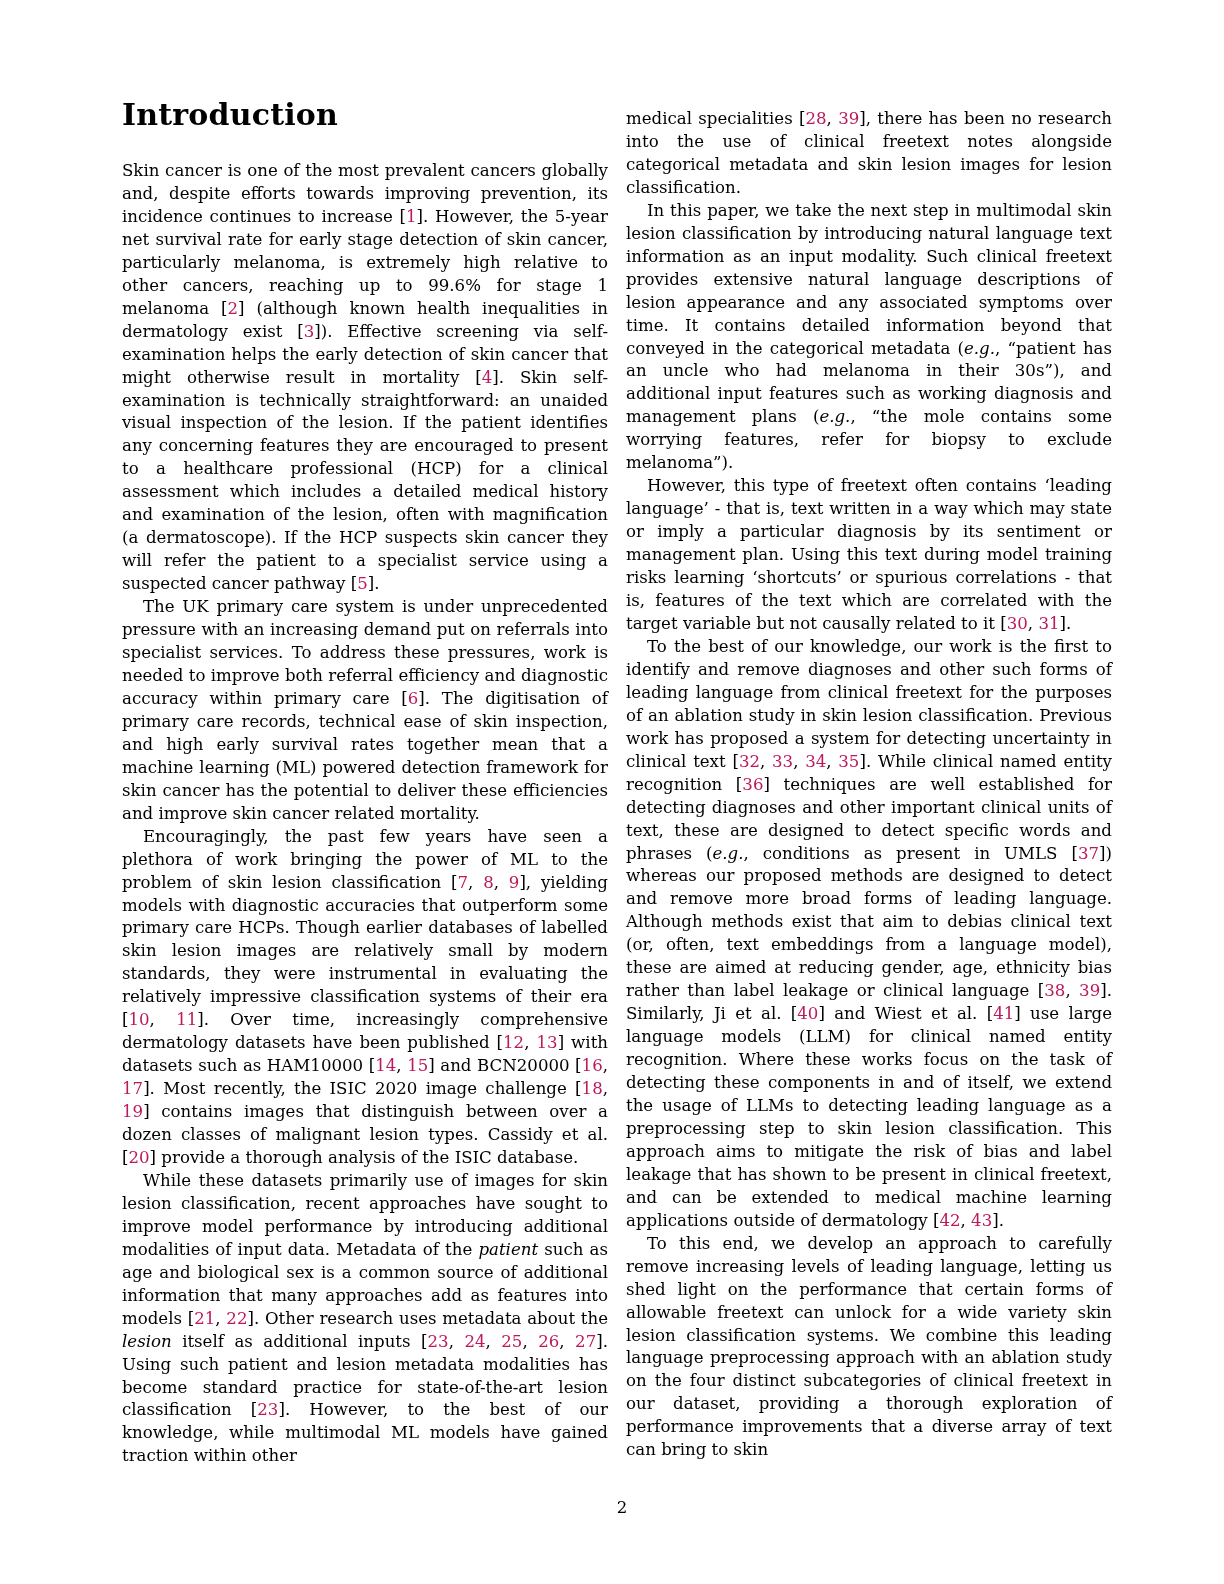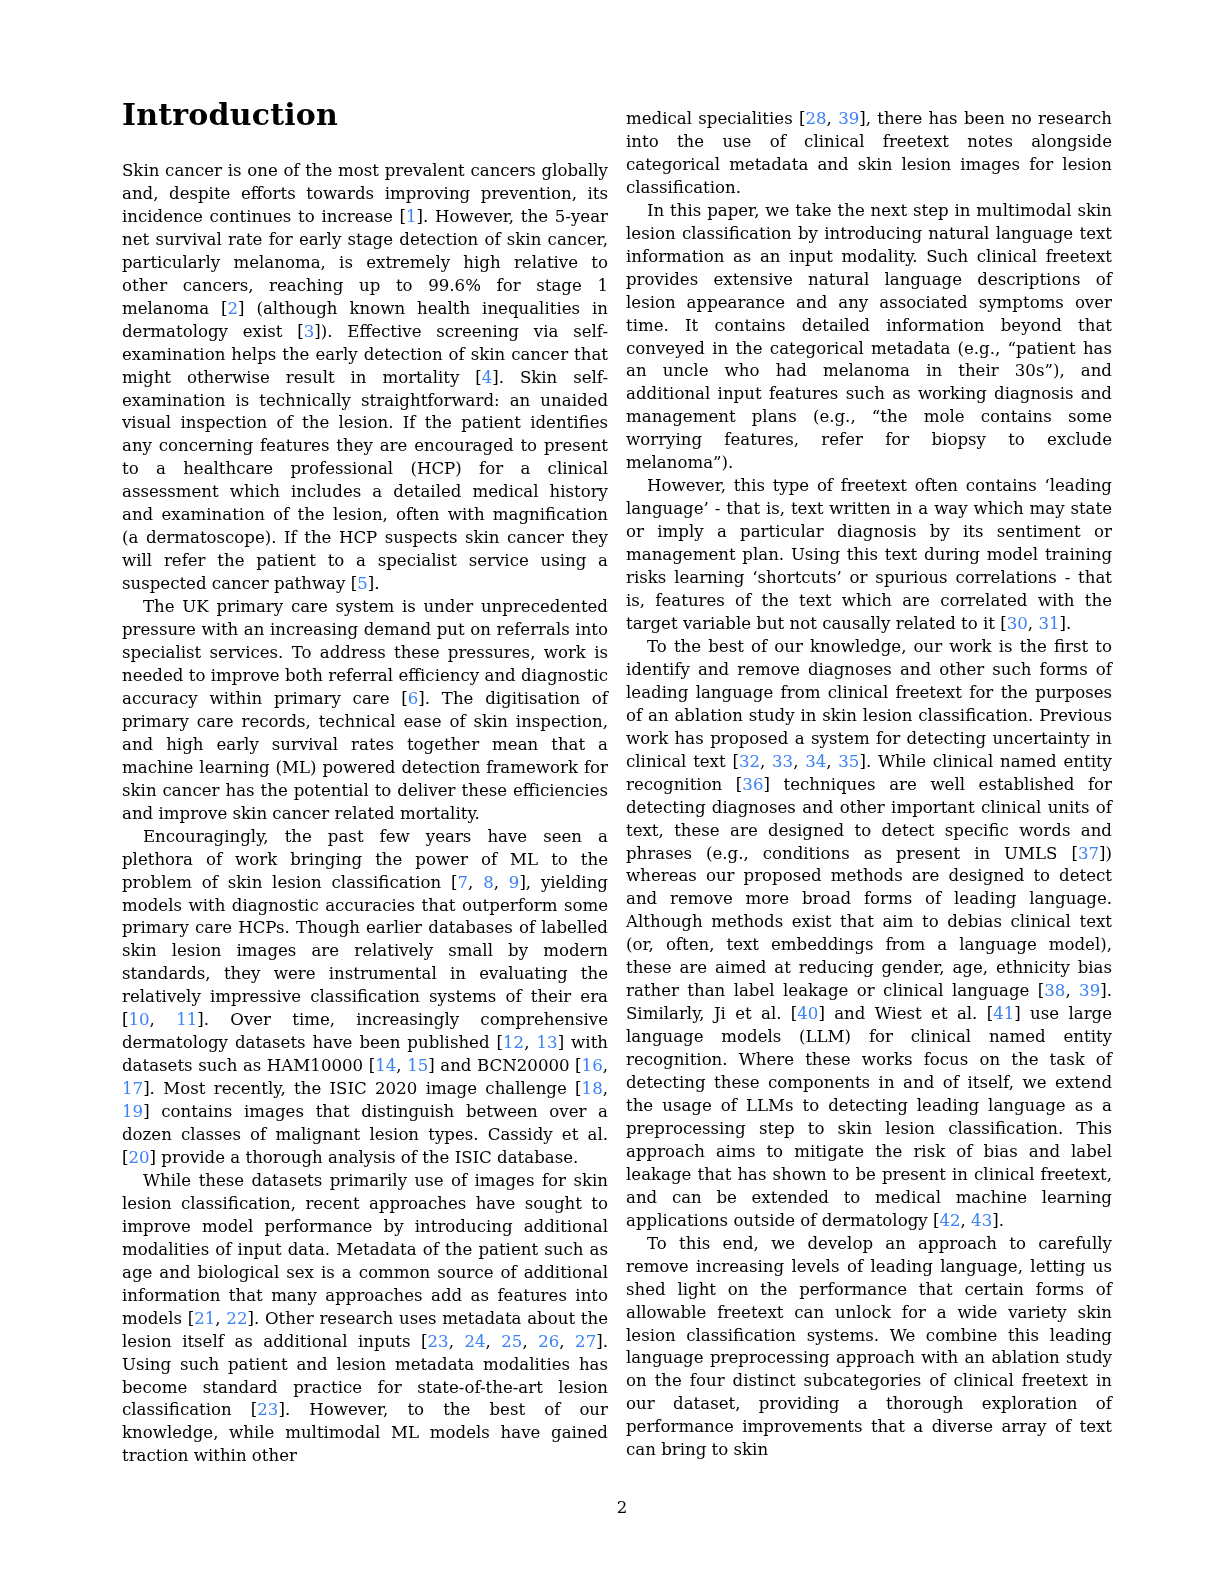--- a/index.html
+++ b/index.html
@@ -61,23 +61,24 @@
     text-align: justify;
     text-justify: inter-word;
     hyphens: none;
     -webkit-hyphens: none;
     word-spacing: 0px;
   }
   p.para.indent {
     text-indent: 21px;
   }
   .cite {
-    color: #3b82f6;
+    color: #be185d;
   }
   .it {
+    font-style: italic;
   }
   .pageno {
     position: absolute;
     left: 0;
     top: 1498px;
     width: 1224px;
     text-align: center;
     font-size: 16.6px;
     font-family: "DejaVu Serif", "Liberation Serif", serif;
   }

